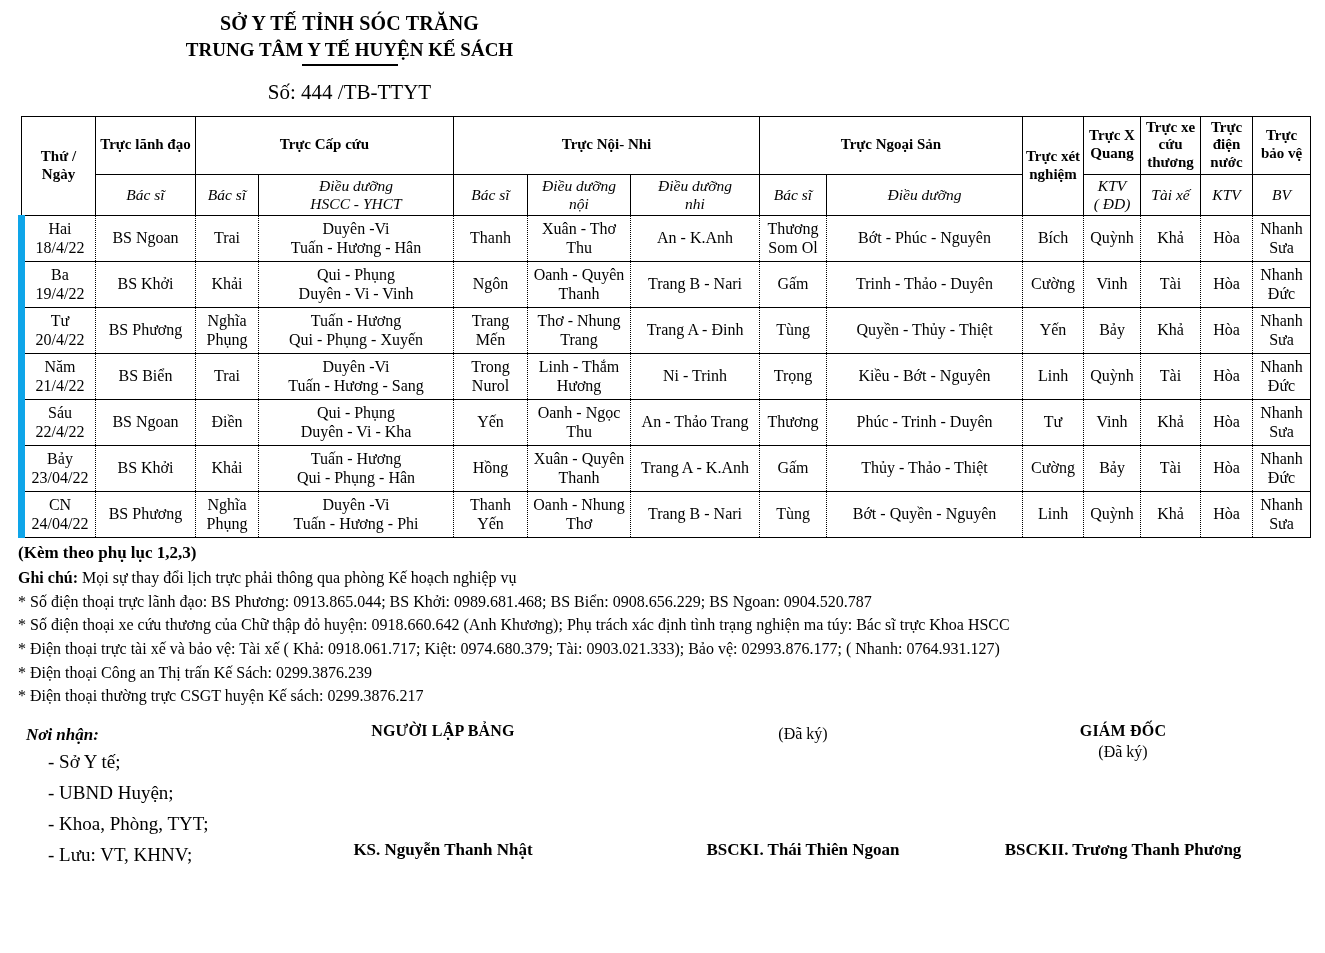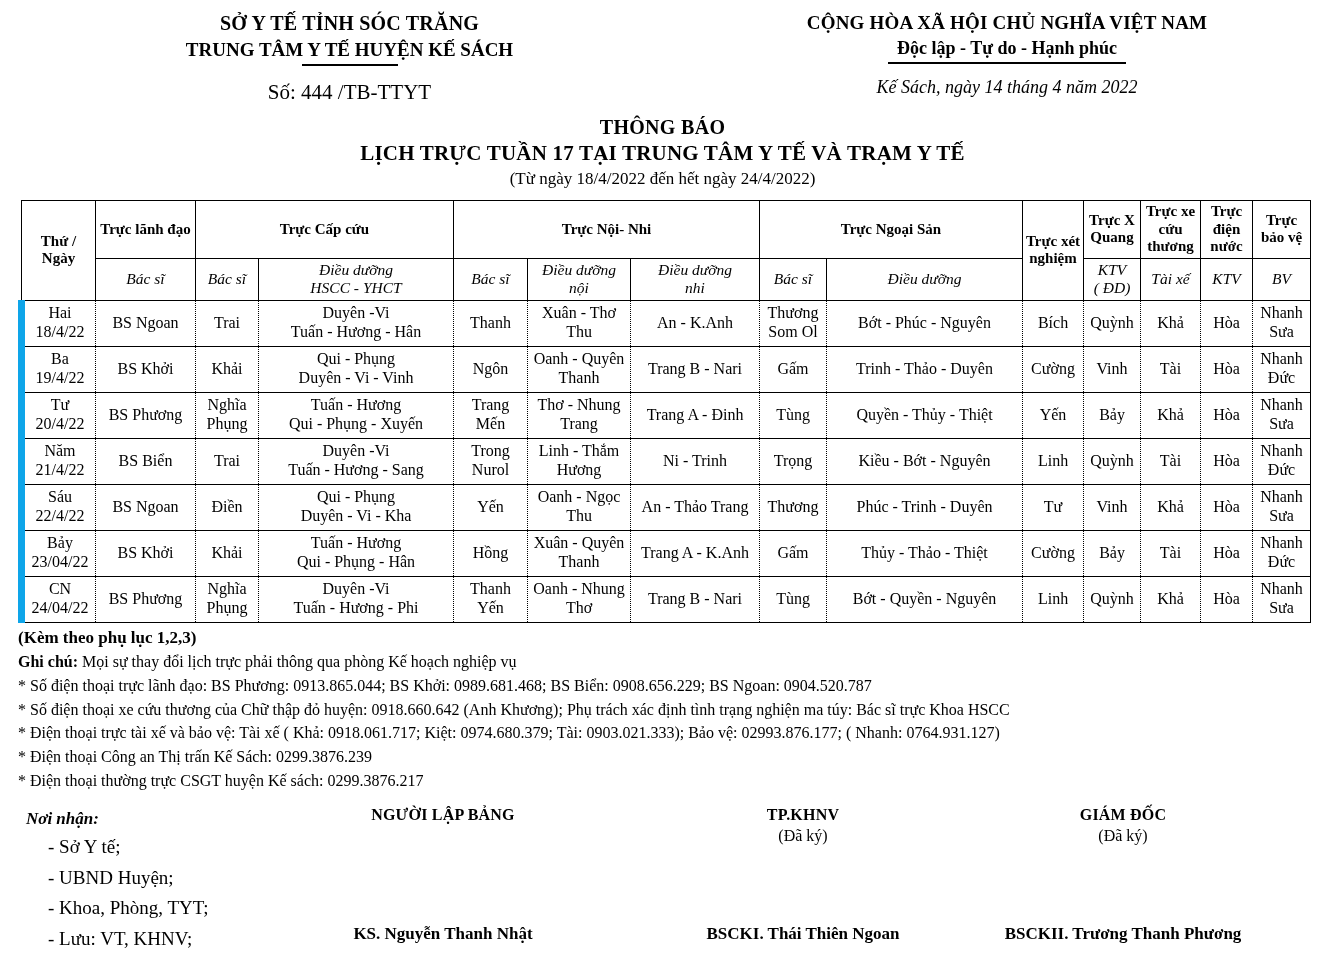--- a/index.html
+++ b/index.html
@@ -227,35 +227,22 @@
 
   <div class="header">
     <div class="hdr-left">
       <div class="org-line1">SỞ Y TẾ TỈNH SÓC TRĂNG</div>
       <div>
         <span class="org-line2">TRUNG TÂM Y TẾ HUYỆN KẾ SÁCH</span>
         <div class="org-underline"></div>
       </div>
       <div class="so-line">Số:  444 /TB-TTYT</div>
     </div>
-    <div class="hdr-right">
-      <div class="nation-line1">CỘNG HÒA XÃ HỘI CHỦ NGHĨA VIỆT NAM</div>
-      <div>
-        <span class="nation-line2">Độc lập - Tự do - Hạnh phúc</span>
-        <div class="nation-underline"></div>
-      </div>
-      <div class="date-line">Kế Sách, ngày 14 tháng 4 năm 2022</div>
-    </div>
   </div>
 
-  <div class="title-block">
-    <div class="title-main">THÔNG BÁO</div>
-    <div class="title-sub">LỊCH TRỰC TUẦN 17 TẠI TRUNG TÂM Y TẾ VÀ TRẠM Y TẾ</div>
-    <div class="title-range">(Từ ngày 18/4/2022 đến hết ngày 24/4/2022)</div>
-  </div>
 
   <div class="table-wrap">
     <table class="sched">
       <colgroup>
         <col style="width:74px">
         <col style="width:100px">
         <col style="width:63px">
         <col style="width:195px">
         <col style="width:74px">
         <col style="width:103px">
@@ -679,21 +666,20 @@
           <div class="recv-item">- Khoa, Phòng, TYT;</div>
           <div class="recv-item">- Lưu: VT, KHNV;</div>
         </div>
     </div>
     <div class="sig-col sig-c1">
       <div class="sig-title">NGƯỜI LẬP BẢNG</div>
       <div class="sig-signed"></div>
       <div class="sig-name">KS. Nguyễn Thanh Nhật</div>
     </div>
     <div class="sig-col sig-c2">
-      <div class="sig-title">TP.KHNV</div>
       <div class="sig-signed">(Đã ký)</div>
       <div class="sig-name">BSCKI. Thái Thiên Ngoan</div>
     </div>
     <div class="sig-col sig-c3">
       <div class="sig-title">GIÁM ĐỐC</div>
       <div class="sig-signed">(Đã ký)</div>
       <div class="sig-name">BSCKII. Trương Thanh Phương</div>
     </div>
   </div>
 

